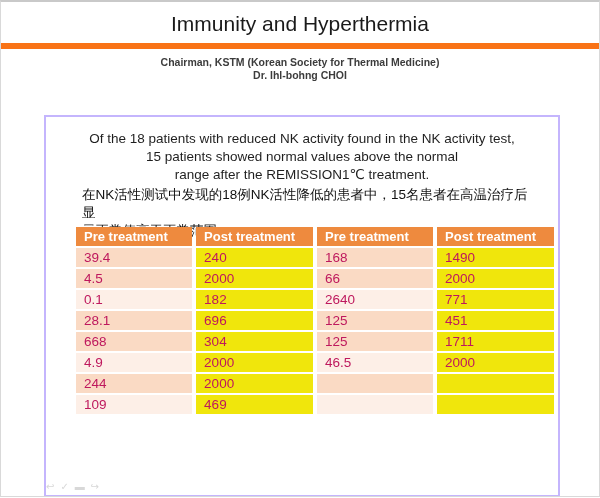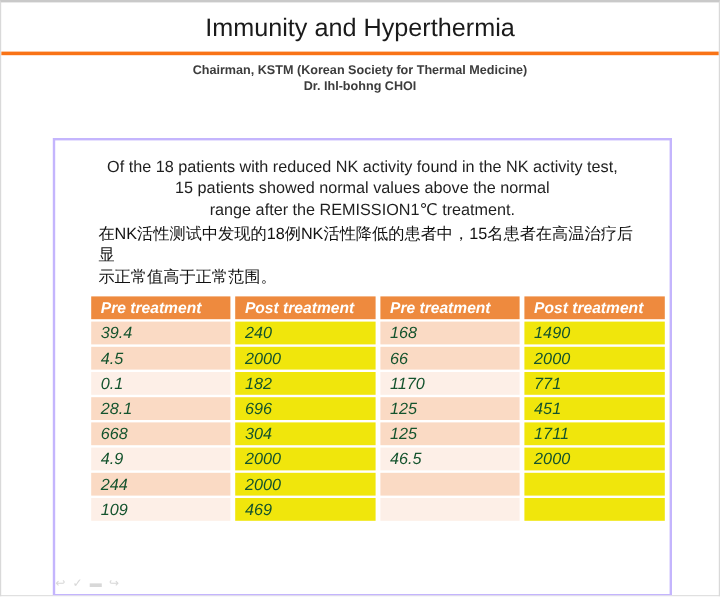--- a/index.html
+++ b/index.html
@@ -8,21 +8,21 @@
     width:598px;height:494px;
     background:#ffffff;
     border:1px solid #d9d9d9;
     border-top:2px solid #c9c9c9;
     font-family:"Liberation Sans","DejaVu Sans",sans-serif;
     overflow:hidden;
   }
   
   .header{
     height:41px;
-    border-bottom:3px solid #f97316;
+    border-bottom:6px solid #f97316;
     display:flex;align-items:center;justify-content:center;
   }
   .slide-title{
     font-size:21px;
     font-weight:500;
     color:#1a1a1a;
     letter-spacing:0px;
     margin:0;
     padding-top:2px;
   }
@@ -52,39 +52,38 @@
   .summary-zh{
     margin:2px 18px 0 36px;
     font-size:13.5px;
     line-height:18px;
     font-weight:normal;
     color:#111;
   }
   
   table.data-table{
     position:absolute;
-    left:26px;top:128px;
+    left:26px;top:108px;
     border-collapse:separate;
     border-spacing:4px 2px;
-    font-style:italic;
   }
   table.data-table th{
     width:111px;height:19px;
     background:#ee8a3e;
     color:#ffffff;
     font-size:13px;
     font-weight:bold;
     text-align:left;
     padding:0 0 0 8px;
     white-space:nowrap;
   }
   table.data-table td{
     width:111px;height:19px;
     font-size:13.5px;
-    color:#14532d;
+    color:#be185d;
     text-align:left;
     padding:0 0 0 8px;
     white-space:nowrap;
   }
   td.pre-dark{background:#fadac4;}
   td.pre-light{background:#fdefe7;}
   td.post{background:#f0e60c;}
   td.red{color:#e8410c;}
   
   .footer-icons{
@@ -138,21 +137,21 @@
           </tr>
           <tr>
             <td class="pre-dark">4.5</td>
             <td class="post red">2000</td>
             <td class="pre-dark">66</td>
             <td class="post red">2000</td>
           </tr>
           <tr>
             <td class="pre-light">0.1</td>
             <td class="post">182</td>
-            <td class="pre-light">1170</td>
+            <td class="pre-light">2640</td>
             <td class="post red">771</td>
           </tr>
           <tr>
             <td class="pre-dark">28.1</td>
             <td class="post red">696</td>
             <td class="pre-dark">125</td>
             <td class="post red">451</td>
           </tr>
           <tr>
             <td class="pre-dark">668</td>

